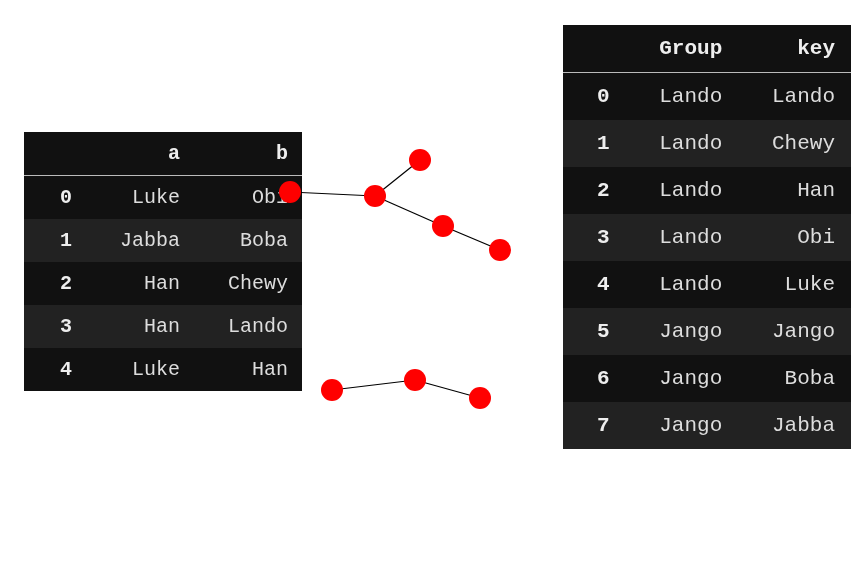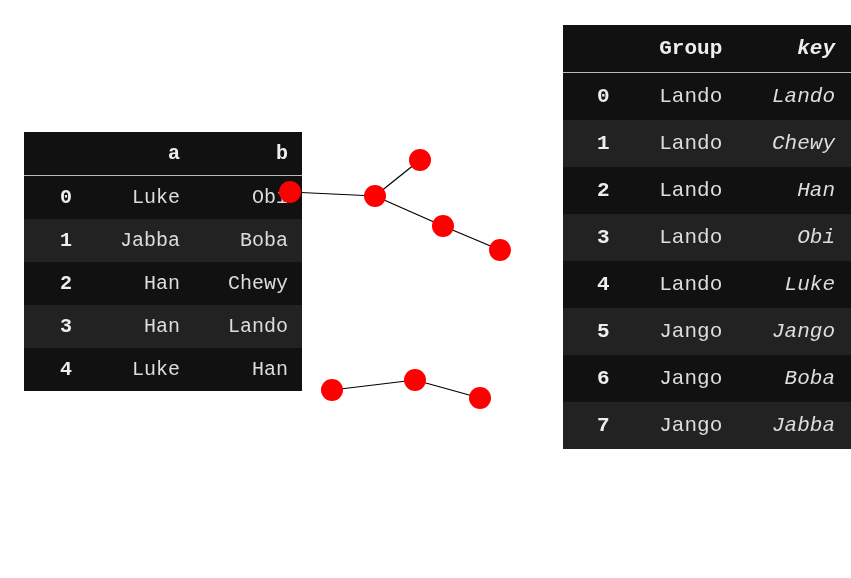--- a/index.html
+++ b/index.html
@@ -41,21 +41,21 @@
   #left-table td, #left-table th { padding: 10px 14px; font-size: 20px; }
   #left-table .col-idx { width: 34px; }
   #left-table .col-a { width: 80px; }
   #left-table .col-b { width: 80px; }
 
   
   #right-table { left: 563px; top: 25px; }
   #right-table td, #right-table th { padding: 12px 16px; font-size: 21px; }
   #right-table .col-idx { width: 36px; }
   #right-table .col-g { width: 86px; }
-  #right-table .col-k { width: 86px; font-style: italic; }
+  #right-table .col-k { width: 86px; }
 
   #graph {
     position: absolute;
     left: 260px;
     top: 130px;
     width: 280px;
     height: 320px;
   }
   #graph circle { fill: #ff0000; }
   #graph line { stroke: #000; stroke-width: 1.2; }

